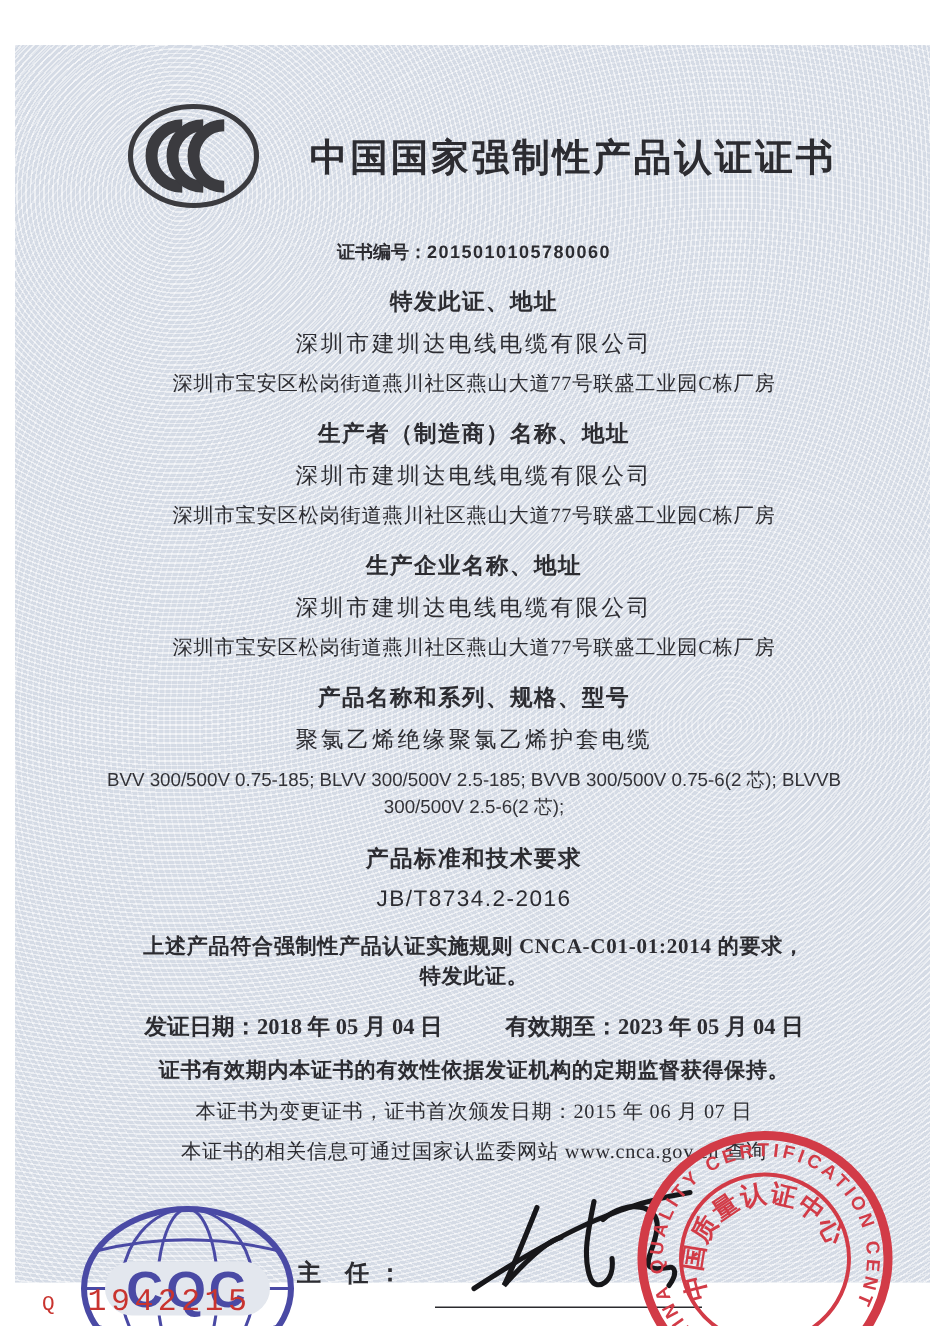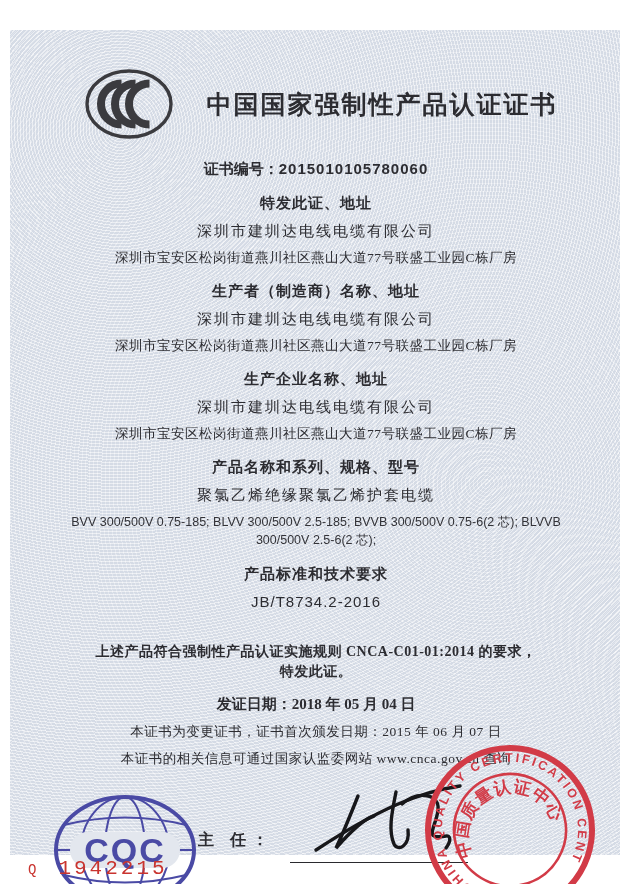--- a/index.html
+++ b/index.html
@@ -13,34 +13,34 @@
       repeating-radial-gradient(circle at 18% 12%, rgba(255,255,255,0.45) 0 1px, rgba(188,198,214,0.22) 1px 3px),
       repeating-radial-gradient(circle at 78% 55%, rgba(255,255,255,0.35) 0 1px, rgba(188,198,214,0.18) 1px 4px);
     color:#2c2c31;
     padding:26px 20px 0 22px;
   }
 
   .center { text-align:center; }
   .hdr-row { display:flex; align-items:center; justify-content:center; gap:20px; margin-top:6px; }
   .title { font-size:25px; font-weight:700; letter-spacing:2px; white-space:nowrap; }
 
-  .certno { margin-top:14px; font-size:15px; font-weight:700; }
+  .certno { margin-top:14px; font-size:12px; font-weight:700; }
   .certno .num { font-family:"Liberation Sans", sans-serif; font-weight:700; letter-spacing:1px; }
 
   .sec-h { margin-top:15px; font-size:15px; font-weight:700; letter-spacing:1px; }
   .name-l { margin-top:9px; font-size:15px; letter-spacing:2px; }
   .addr-l { margin-top:8px; font-size:13.5px; letter-spacing:0.5px; white-space:nowrap; }
 
   .models {
     margin:9px auto 16px; max-width:540px; font-family:"Liberation Sans", sans-serif;
     font-size:12.5px; line-height:1.4; color:#333338;
   }
   .std-val { margin-top:9px; font-size:15px; font-family:"Liberation Sans", sans-serif; letter-spacing:1px;text-align:center; }
 
-  .stmt { margin-top:32px; font-size:14px; font-weight:700; line-height:1.45; letter-spacing:0.5px; }
+  .stmt { margin-top:14px; font-size:14px; font-weight:700; line-height:1.45; letter-spacing:0.5px; }
   .dates { margin-top:12px; display:flex; justify-content:center; gap:42px; font-size:15px; font-weight:700; }
   .validity { margin-top:11px; font-size:14px; font-weight:700; letter-spacing:0.5px; }
   .note { margin-top:9px; font-size:13.5px; letter-spacing:0.5px;font-family:Liberation Serif, serif; }
 
   .sign-zone { position:relative; height:158px; margin-top:2px; }
   .cqc-logo { position:absolute; left:18px; top:22px; }
   .director { position:absolute; left:166px; top:60px; font-size:16px; font-weight:600; letter-spacing:6px; }
   .sig-line { position:absolute; left:258px; top:92px; width:178px; border-bottom:1.6px solid #2a2a2e; }
   .sig-svg { position:absolute; left:268px; top:8px; }
   .stamp { position:absolute; right:2px; top:-28px; transform:rotate(-14deg); }
@@ -87,22 +87,24 @@
   <div class="sec-h center">产品标准和技术要求</div>
   <div class="std-val center">JB/T8734.2-2016</div>
 
   <div class="stmt center">
     <div>上述产品符合强制性产品认证实施规则 CNCA-C01-01:2014 的要求，</div>
     <div>特发此证。</div>
   </div>
 
   <div class="dates">
     <span><span>发证日期：</span><span>2018 年 05 月 04 日</span></span>
+    <span><span>有效期至：</span><span>2023 年 05 月 04 日</span></span>
   </div>
 
+  <div class="validity center">证书有效期内本证书的有效性依据发证机构的定期监督获得保持。</div>
   <div class="note center">本证书为变更证书，证书首次颁发日期：2015 年 06 月 07 日</div>
   <div class="note center">本证书的相关信息可通过国家认监委网站 www.cnca.gov.cn 查询</div>
 
   <div class="sign-zone">
 
     <svg class="cqc-logo" width="150" height="116" viewBox="0 0 150 116">
       <ellipse cx="75" cy="58" rx="69" ry="53" fill="none" stroke="#4a4aa5" stroke-width="4"></ellipse>
       <ellipse cx="75" cy="58" rx="44" ry="53" fill="none" stroke="#4a4aa5" stroke-width="2"></ellipse>
       <ellipse cx="75" cy="58" rx="20" ry="53" fill="none" stroke="#4a4aa5" stroke-width="2"></ellipse>
       <path d="M 14,33 Q 75,18 136,33" fill="none" stroke="#4a4aa5" stroke-width="2"></path>

